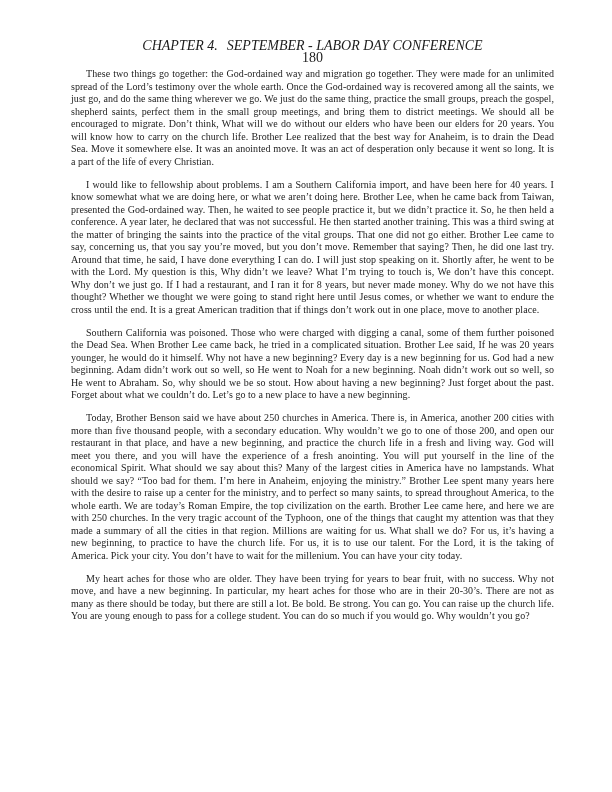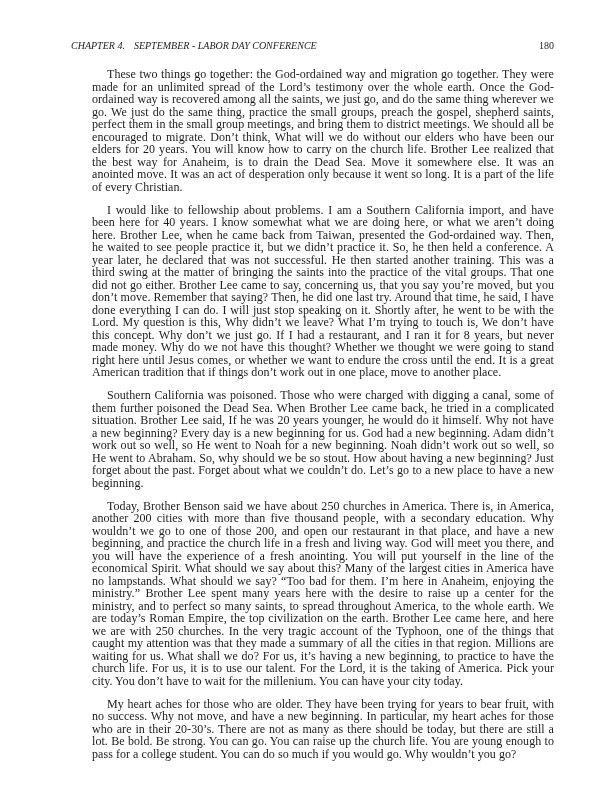--- a/index.html
+++ b/index.html
@@ -16,44 +16,44 @@
     font-family: "Liberation Serif", "DejaVu Serif", serif;
     overflow: hidden;
   }
   .running-header {
     position: absolute;
     left: 71px;
     right: 58px;
     top: 40px;
     display: flex;
     justify-content: space-between;
-    align-items: flex-start;
-    font-size: 10px;
+    align-items: center;
+    font-size: 14px;
     line-height: 12px;
     white-space: nowrap;
+    flex-direction: column;
   }
   .running-header .header-left {
     font-style: italic;
   }
   .running-header .chapter-label {
     margin-right: 9px;
   }
   .running-header .page-number {
     font-style: normal;
   }
   .page-body {
     position: absolute;
     left: 71px;
     right: 58px;
     top: 68px;
     text-align: justify;
-    font-size: 12px;
+    font-size: 10px;
     line-height: 12.5px;
     letter-spacing: 0.05px;
-    margin-left: 21px;
   }
   .page-body p {
     margin: 0 0 10.5px 0;
     text-indent: 15px;
   }
 </style>
 </head>
 <body>
 
 <div class="page">

